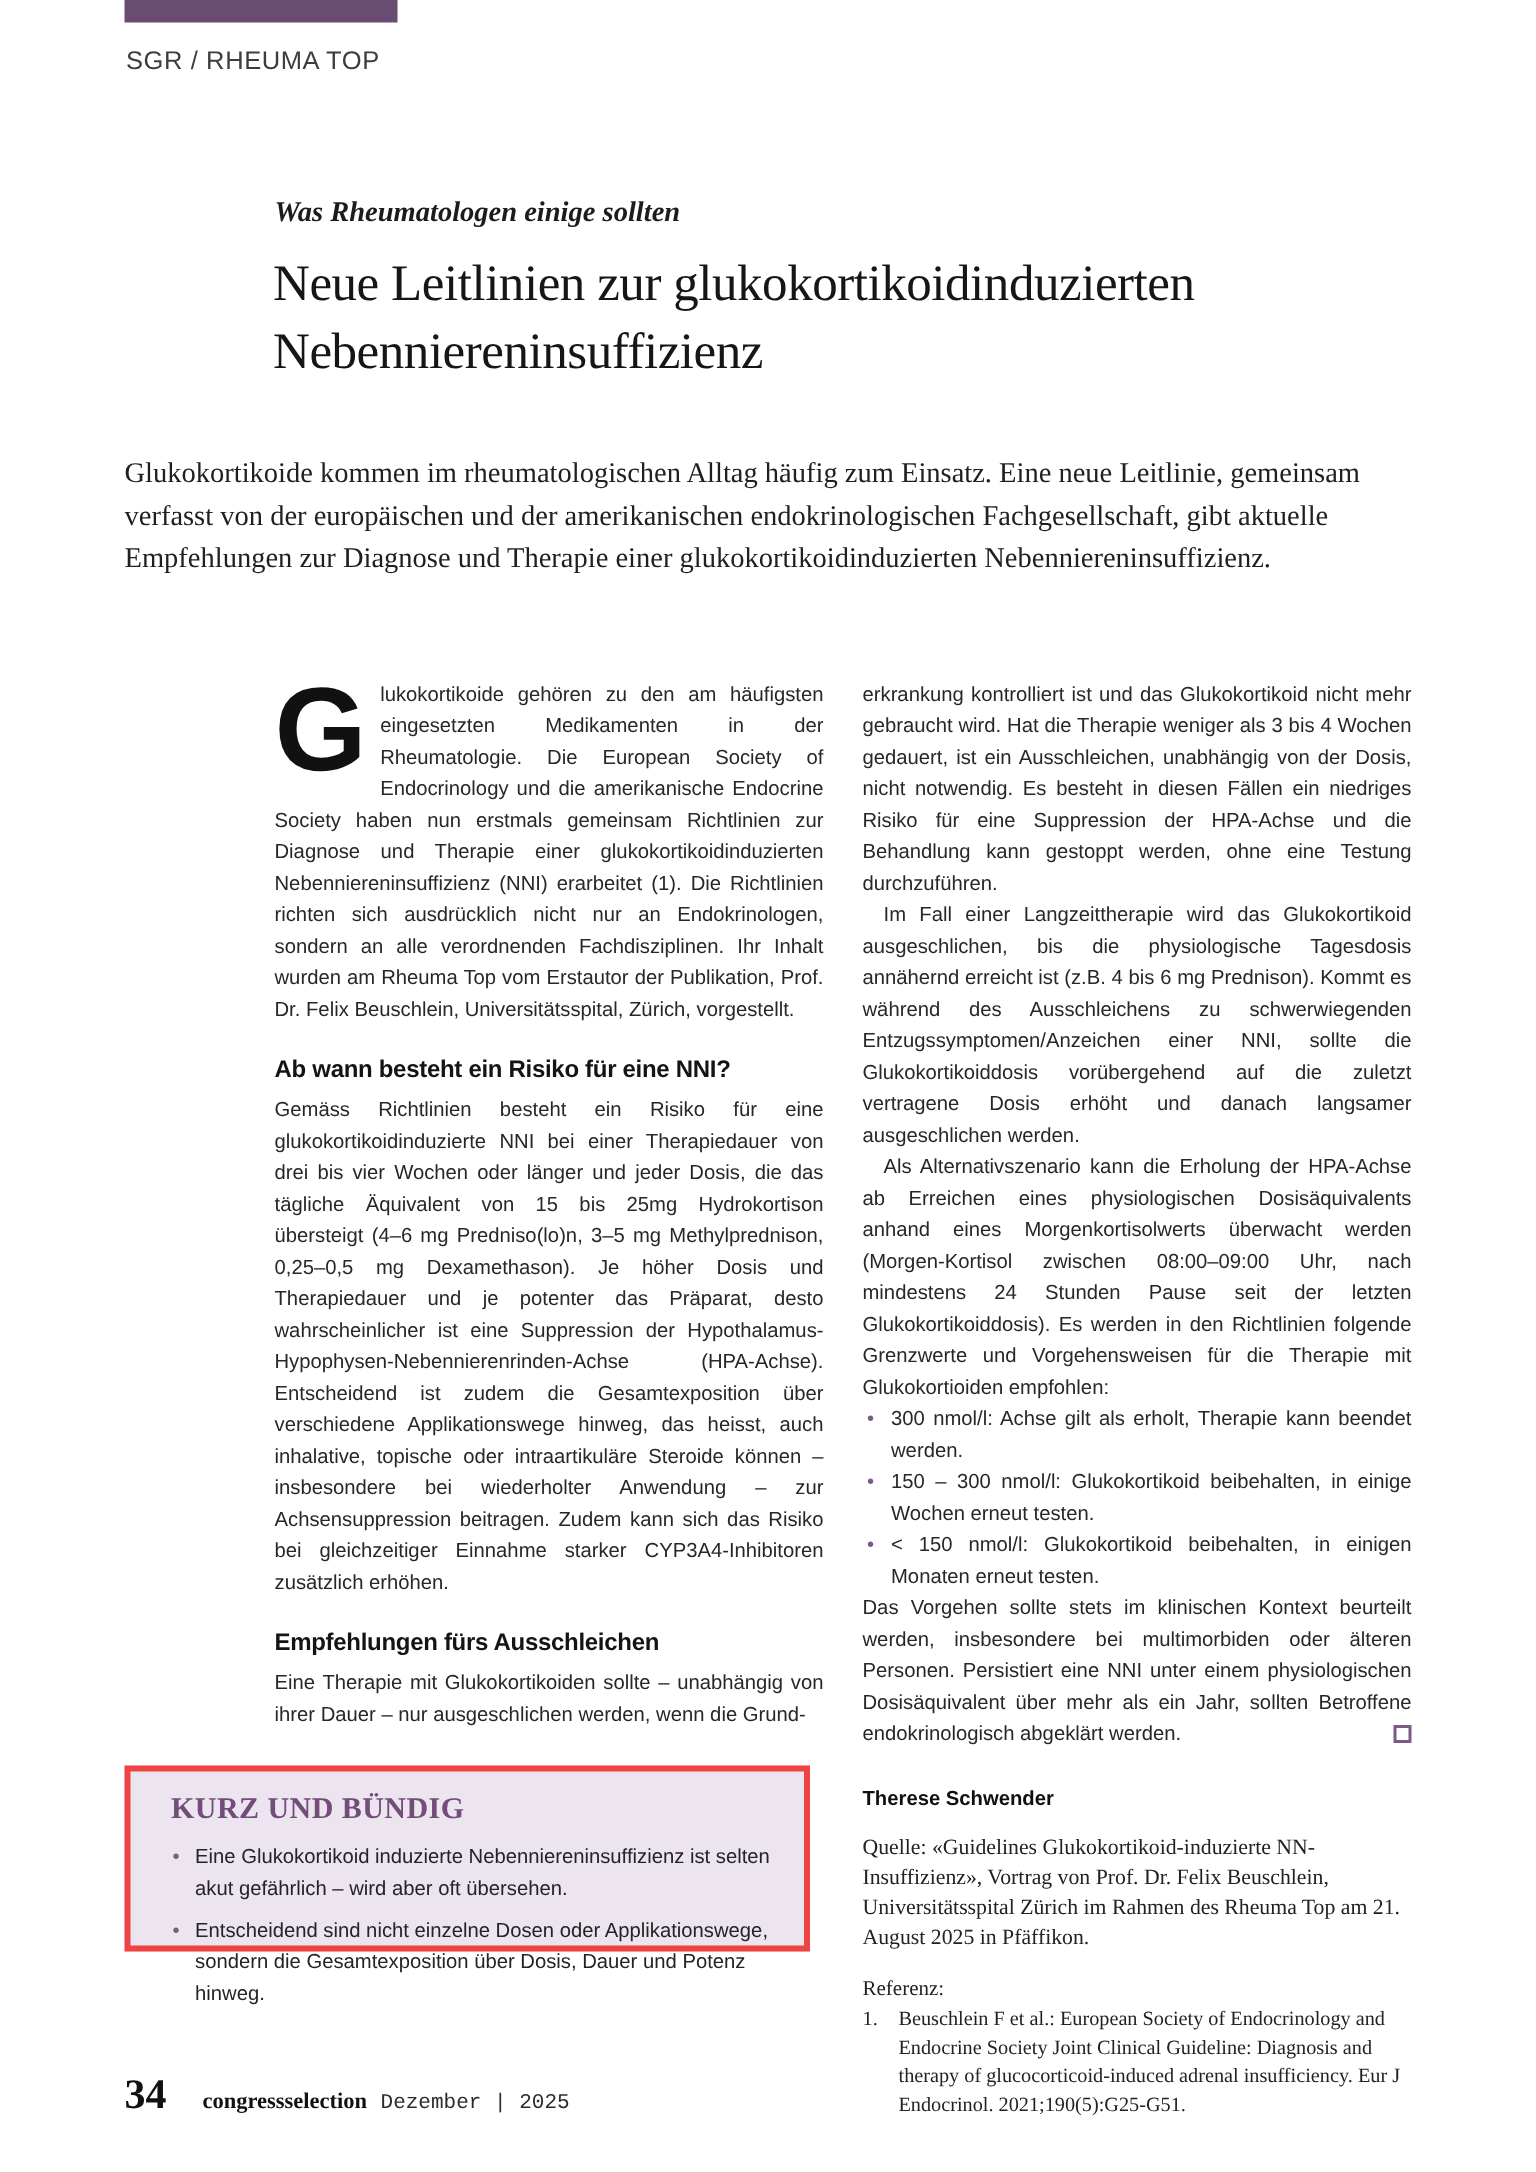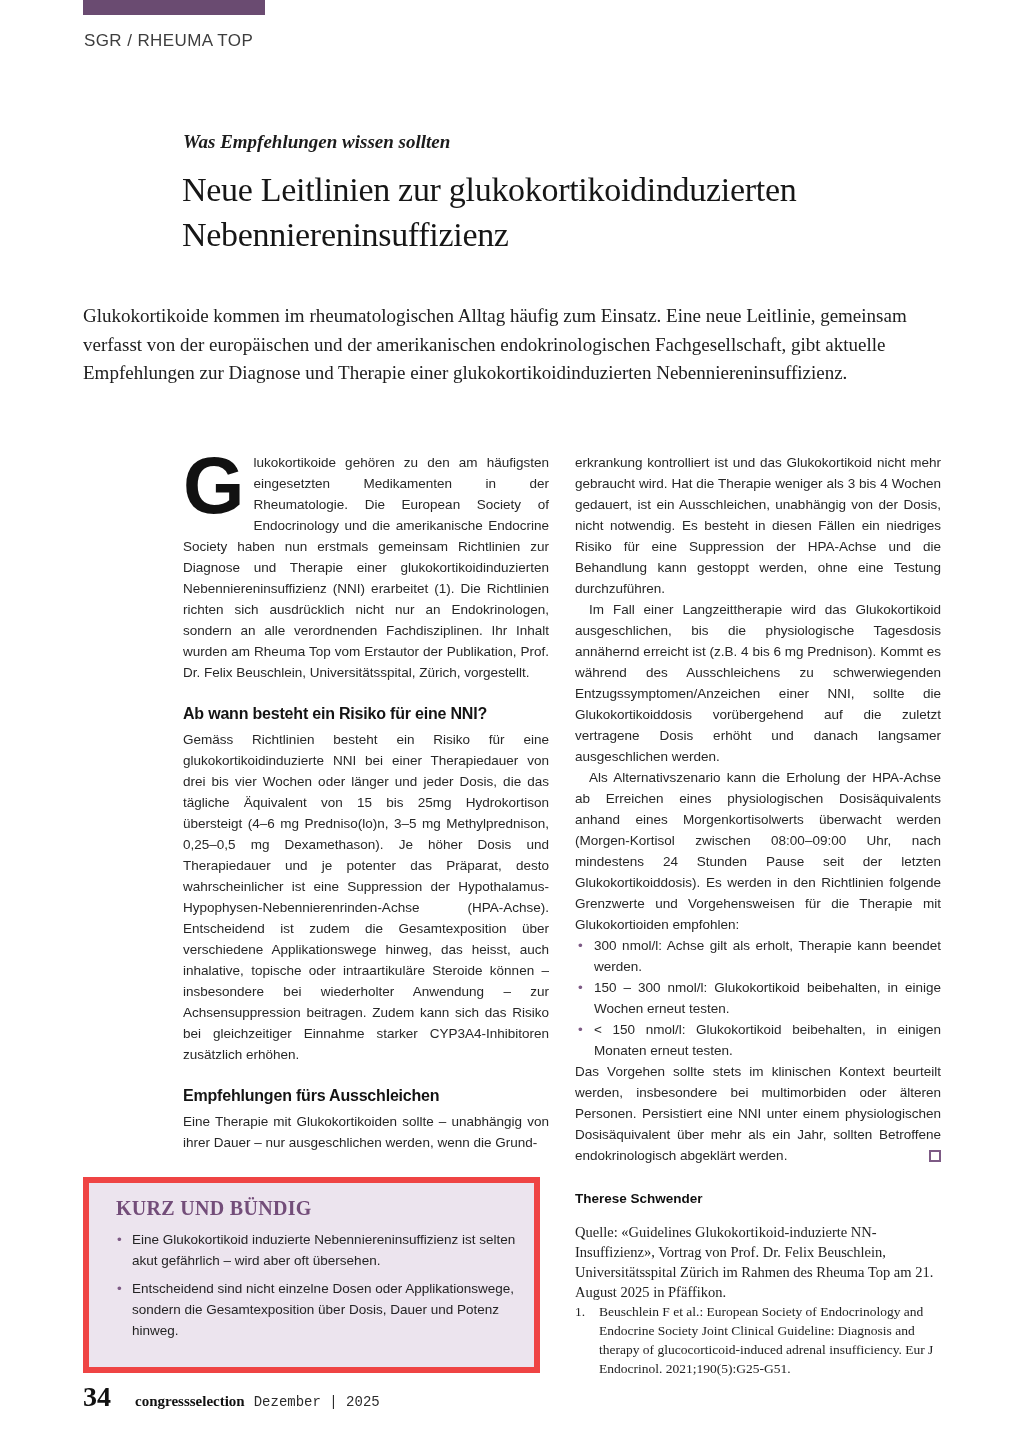--- a/index.html
+++ b/index.html
@@ -47,22 +47,22 @@
   .source{margin-top:14px;font-family:"Liberation Serif",serif;font-size:14.5px;
         line-height:20px;color:#222;text-align:left;text-align-last:left;}
   .ref-label{margin-top:16px;font-family:"Liberation Serif",serif;font-size:14px;
         line-height:18px;color:#222;text-align:left;}
   .ref-item{display:flex;font-family:"Liberation Serif",serif;font-size:13.5px;
         line-height:19px;color:#222;text-align:left;text-align-last:left;}
   .ref-num{flex:0 0 24px;}
   .ref-text{flex:1;}
 
   
-  .infobox{position:absolute;left:83px;top:1177px;width:457px;height:196px;
-        box-sizing:border-box;background:#ece4ee;border:6px solid #ef4444;
+  .infobox{position:absolute;left:83px;top:1177px;width:457px;height:124px;
+        box-sizing:border-box;background:#ece4ee;border:4px solid #ef4444;
         padding:13px 18px 0 27px;}
   .infobox-title{font-family:"Liberation Serif",serif;font-weight:700;font-size:20px;
         line-height:24px;color:#734d79;letter-spacing:0.3px;}
   .infobox ul{list-style:none;margin:9px 0 16px 0;padding:0;}
   .infobox li{position:relative;padding-left:16px;margin:0 0 7px 0;
         font-family:"Liberation Sans",sans-serif;font-size:13.5px;line-height:21px;
         color:#242424;text-align:left;}
   .infobox li::before{content:"\2022";position:absolute;left:1px;top:0;color:#7d5a85;}
 
   
@@ -73,21 +73,21 @@
   .issue{font-family:Liberation Mono, monospace;font-size:14px;color:#2c2c2c;margin-left:9px;}
 </style>
 </head>
 <body>
 
 <div id="page">
 
   <div class="topbar"></div>
   <div class="section-label">SGR / RHEUMA TOP</div>
 
-  <div class="kicker">Was Empfehlungen wissen sollten</div>
+  <div class="kicker">Was Rheumatologen einige sollten</div>
 
   <h1 class="title" style="margin:0;">Neue Leitlinien zur glukokortikoidinduzierten Nebenniereninsuffizienz</h1>
 
   <div class="lead">Glukokortikoide kommen im rheumatologischen Alltag häufig zum Einsatz. Eine neue Leitlinie, gemeinsam verfasst von der europäischen und der amerikanischen endokrinologischen Fachgesellschaft, gibt aktuelle Empfehlungen zur Diagnose und Therapie einer glukokortikoidinduzierten Nebenniereninsuffizienz.</div>
 
   <div class="col col-left">
     <p><span class="dropcap">G</span><span>lukokortikoide gehören zu den am häufigsten eingesetzten Medikamenten in der Rheumatologie. Die European Society of Endocrinology und die amerikanische Endocrine Society haben nun erstmals gemeinsam Richtlinien zur Diagnose und Therapie einer glukokortikoidinduzierten Nebenniereninsuffizienz (NNI) erarbeitet (1). Die Richtlinien richten sich ausdrücklich nicht nur an Endokrinologen, sondern an alle verordnenden Fachdisziplinen. Ihr Inhalt wurden am Rheuma Top vom Erstautor der Publikation, Prof. Dr. Felix Beuschlein, Universitätsspital, Zürich, vorgestellt.</span></p>
 
     <h3 class="colhead">Ab wann besteht ein Risiko für eine NNI?</h3>
     <p>Gemäss Richtlinien besteht ein Risiko für eine glukokortikoidinduzierte NNI bei einer Therapiedauer von drei bis vier Wochen oder länger und jeder Dosis, die das tägliche Äquivalent von 15 bis 25mg Hydrokortison übersteigt (4–6 mg Predniso(lo)n, 3–5 mg Methylprednison, 0,25–0,5 mg Dexamethason). Je höher Dosis und Therapiedauer und je potenter das Präparat, desto wahrscheinlicher ist eine Suppression der Hypothalamus-Hypophysen-Nebennierenrinden-Achse (HPA-Achse). Entscheidend ist zudem die Gesamtexposition über verschiedene Applikationswege hinweg, das heisst, auch inhalative, topische oder intraartikuläre Steroide können – insbesondere bei wiederholter Anwendung – zur Achsensuppression beitragen. Zudem kann sich das Risiko bei gleichzeitiger Einnahme starker CYP3A4-Inhibitoren zusätzlich erhöhen.</p>
@@ -104,20 +104,21 @@
     <ul class="limits">
       <li>300 nmol/l: Achse gilt als erholt, Therapie kann beendet werden.</li>
       <li>150 – 300 nmol/l: Glukokortikoid beibehalten, in einige Wochen erneut testen.</li>
       <li>&lt; 150 nmol/l: Glukokortikoid beibehalten, in einigen Monaten erneut testen.</li>
     </ul>
 
     <p class="closing"><span>Das Vorgehen sollte stets im klinischen Kontext beurteilt werden, insbesondere bei multimorbiden oder älteren Personen. Persistiert eine NNI unter einem physiologischen Dosisäquivalent über mehr als ein Jahr, sollten Betroffene endokrinologisch abgeklärt werden.</span><span class="endsquare"></span></p>
 
     <div class="author">Therese Schwender</div>
     <div class="source">Quelle: «Guidelines Glukokortikoid-induzierte NN-Insuffizienz», Vortrag von Prof. Dr. Felix Beuschlein, Universitätsspital Zürich im Rahmen des Rheuma Top am 21. August 2025 in Pfäffikon.</div>
+    <div class="ref-label">Referenz:</div>
     <div class="ref-item">
       <span class="ref-num">1.</span>
       <span class="ref-text">Beuschlein F et al.: European Society of Endocrinology and Endocrine Society Joint Clinical Guideline: Diagnosis and therapy of glucocorticoid-induced adrenal insufficiency. Eur J Endocrinol. 2021;190(5):G25-G51.</span>
     </div>
   </div>
 
   <div class="infobox">
     <div class="infobox-title">KURZ UND BÜNDIG</div>
     <ul>
       <li>Eine Glukokortikoid induzierte Nebenniereninsuffizienz ist selten akut gefährlich – wird aber oft übersehen.</li>

